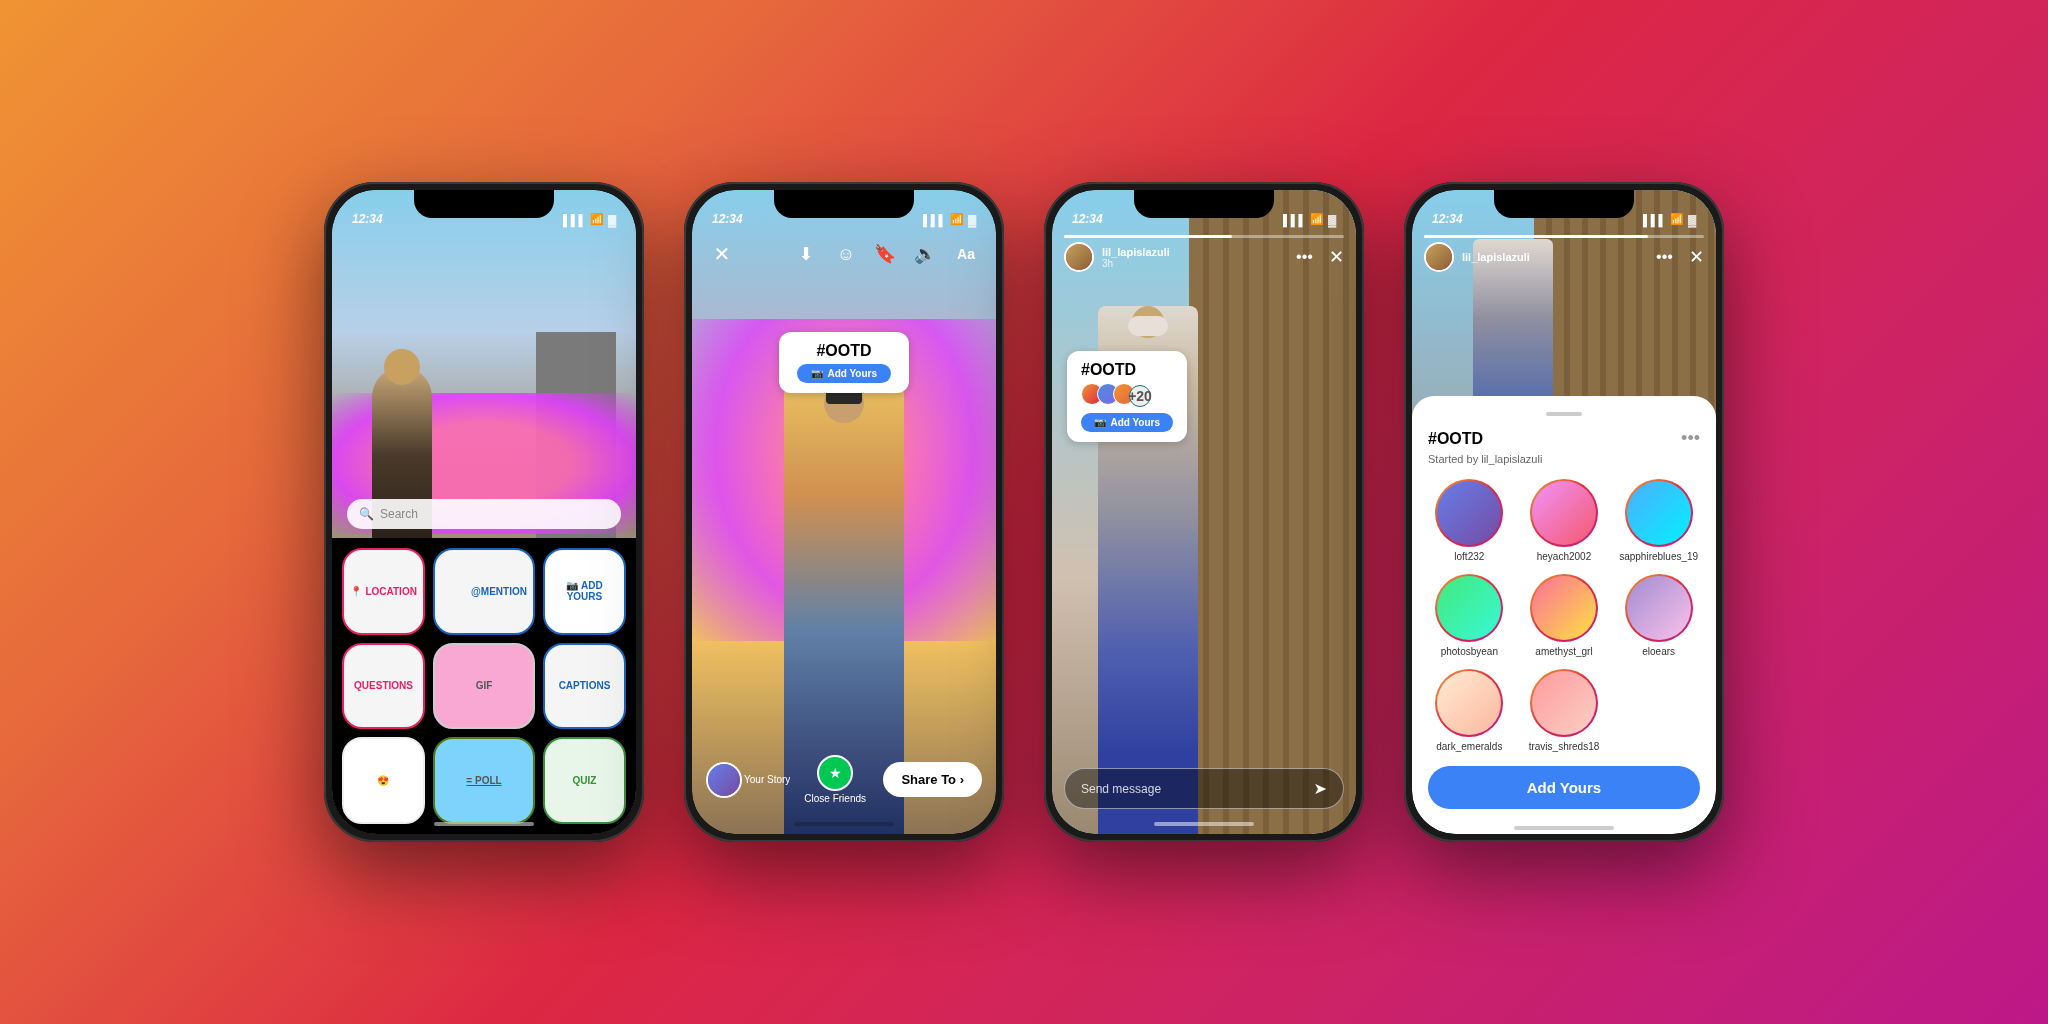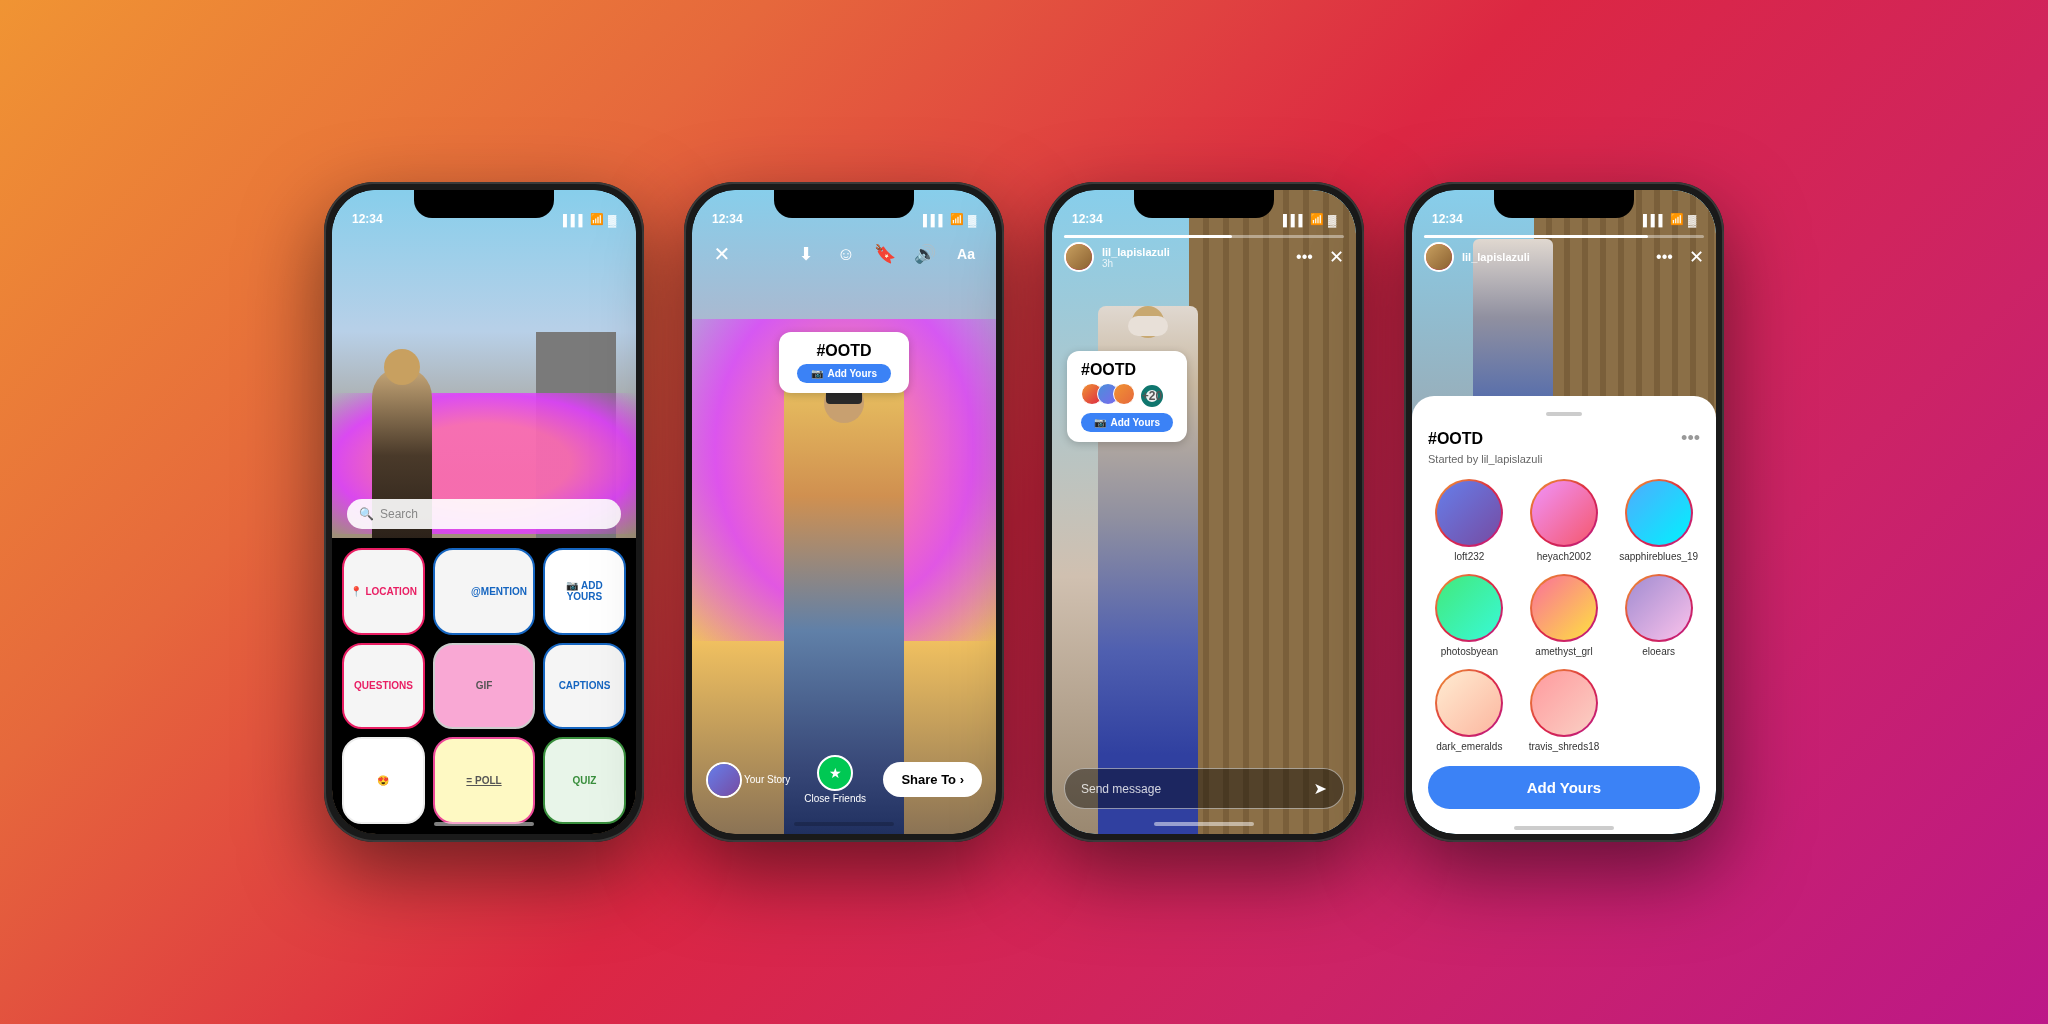--- a/index.html
+++ b/index.html
@@ -72,21 +72,21 @@
       display: flex;
       align-items: flex-end;
       justify-content: space-between;
       padding: 0 20px 6px;
       z-index: 99;
       color: white;
       font-size: 11px;
       font-weight: 600;
     }
 
-    .status-bar .time { font-size: 12px; font-weight: 700; }
+    .status-bar .time { font-size: 12px; font-weight: 700; font-style: italic; }
     .status-icons { display: flex; align-items: center; gap: 4px; }
 
     
     .phone1-bg {
       width: 100%;
       height: 100%;
       background: linear-gradient(180deg, #87CEEB 0%, #b0d4e8 40%, #c8a080 70%, #8B7355 100%);
       position: relative;
     }
 
@@ -152,21 +152,21 @@
       text-align: center;
     }
 
     .sticker-location { background: #f5f5f5; color: #e91e63; border: 2px solid #e91e63; }
     .sticker-mention { background: #f5f5f5; color: #1565c0; border: 2px solid #1565c0; padding-left: 36px; }
     .sticker-addyours { background: #ffffff; color: #1565c0; border: 2px solid #1565c0; }
     .sticker-questions { background: #f5f5f5; color: #e91e63; border: 2px solid #e91e63; }
     .sticker-gif { background: #f9a8d4; color: #555; border: 2px solid #ccc; }
     .sticker-captions { background: #f5f5f5; color: #1565c0; border: 2px solid #1565c0; }
     .sticker-emoji { background: #fff; border: 2px solid #eee; }
-    .sticker-poll { background: #fef9c3; color: #555; border: 2px solid #ec4899; text-decoration: underline; }
+    .sticker-poll { background: #7dd3fc; color: #555; border: 2px solid #4d7c0f; text-decoration: underline; }
     .sticker-quiz { background: #e8f5e9; color: #388e3c; border: 2px solid #388e3c; }
 
     
     .phone2-bg {
       width: 100%;
       height: 100%;
       background: linear-gradient(180deg, #87CEEB 30%, #c8a0c8 60%, #8B7355 100%);
       position: relative;
     }
 
@@ -423,28 +423,28 @@
 
     .mini-avatar:nth-child(1) { background: linear-gradient(135deg, #f09433, #dc2743); }
     .mini-avatar:nth-child(2) { background: linear-gradient(135deg, #4a90d9, #7b68ee); }
     .mini-avatar:nth-child(3) { background: linear-gradient(135deg, #f09433, #e6683c); }
 
     .plus-count {
       width: 22px;
       height: 22px;
       border-radius: 50%;
       background: #eee;
-      border: 5px solid #0f766e;
+      border: 1px solid #0f766e;
       display: flex;
       align-items: center;
       justify-content: center;
-      font-size: 12px;
+      font-size: 14px;
       color: #555;
       font-weight: 700;
-      margin-left: 12px;
+      margin-left: 0;
     }
 
     
     .send-message-bar {
       position: absolute;
       bottom: 25px;
       left: 12px; right: 12px;
       background: rgba(0,0,0,0.4);
       border-radius: 25px;
       border: 1px solid rgba(255,255,255,0.5);

